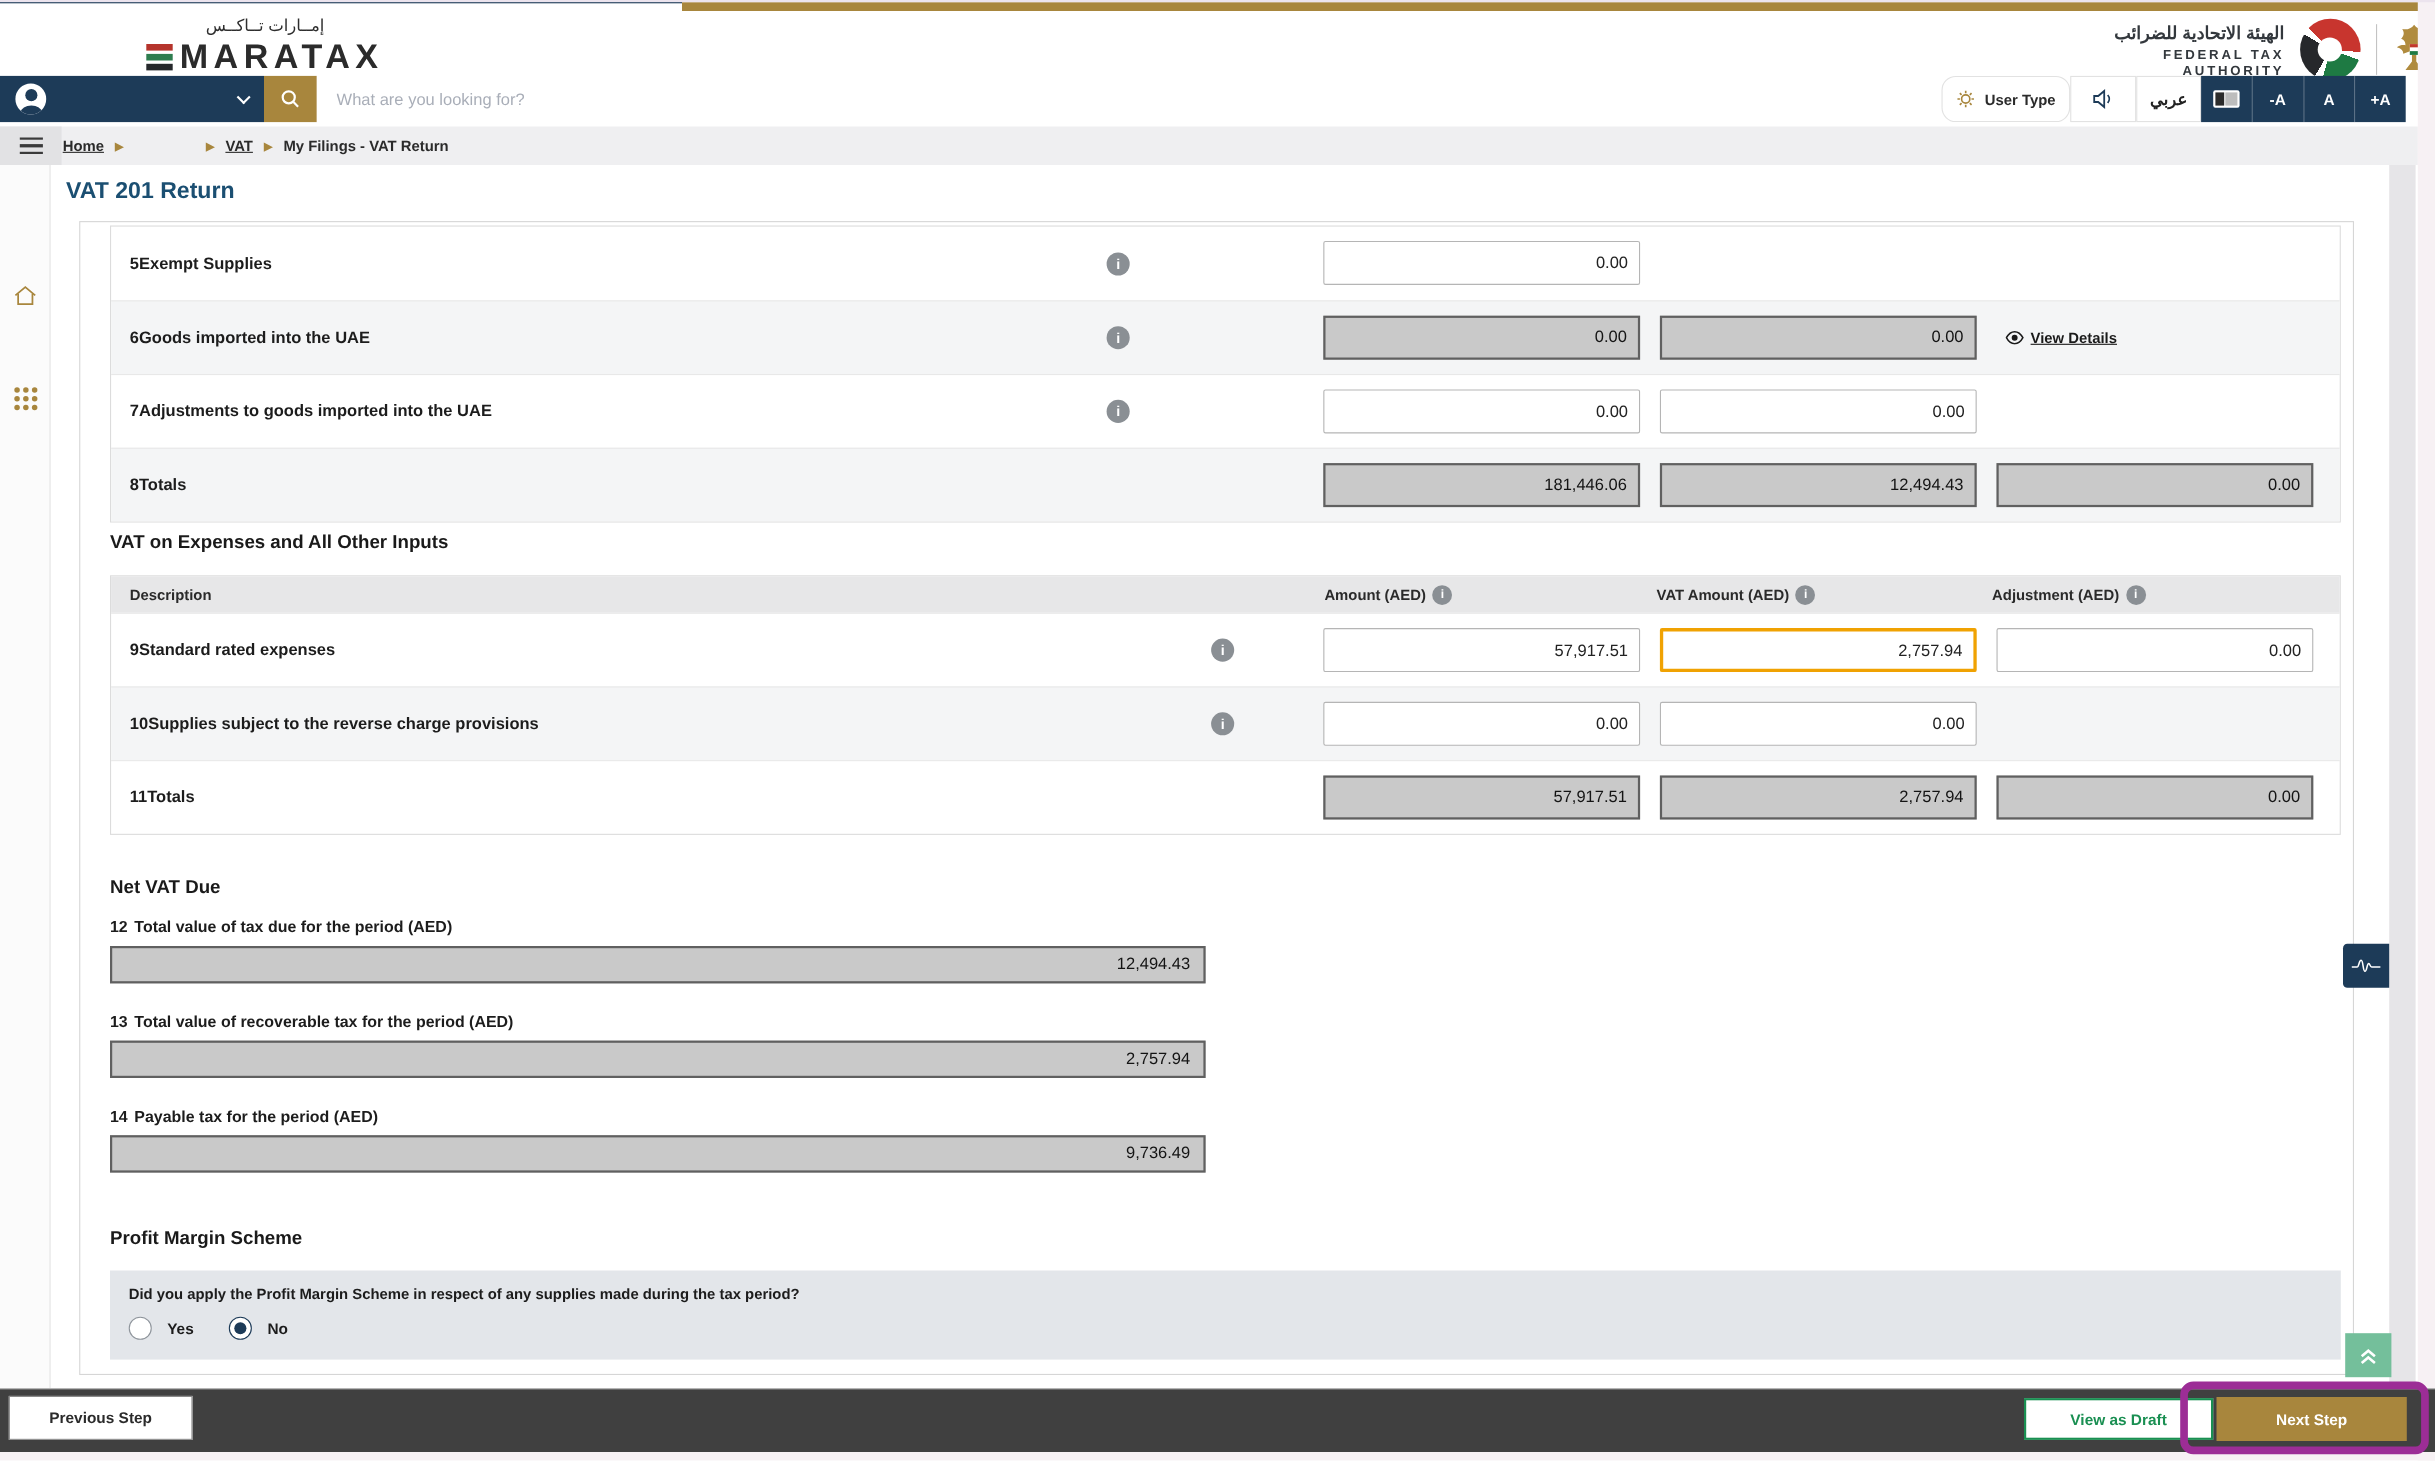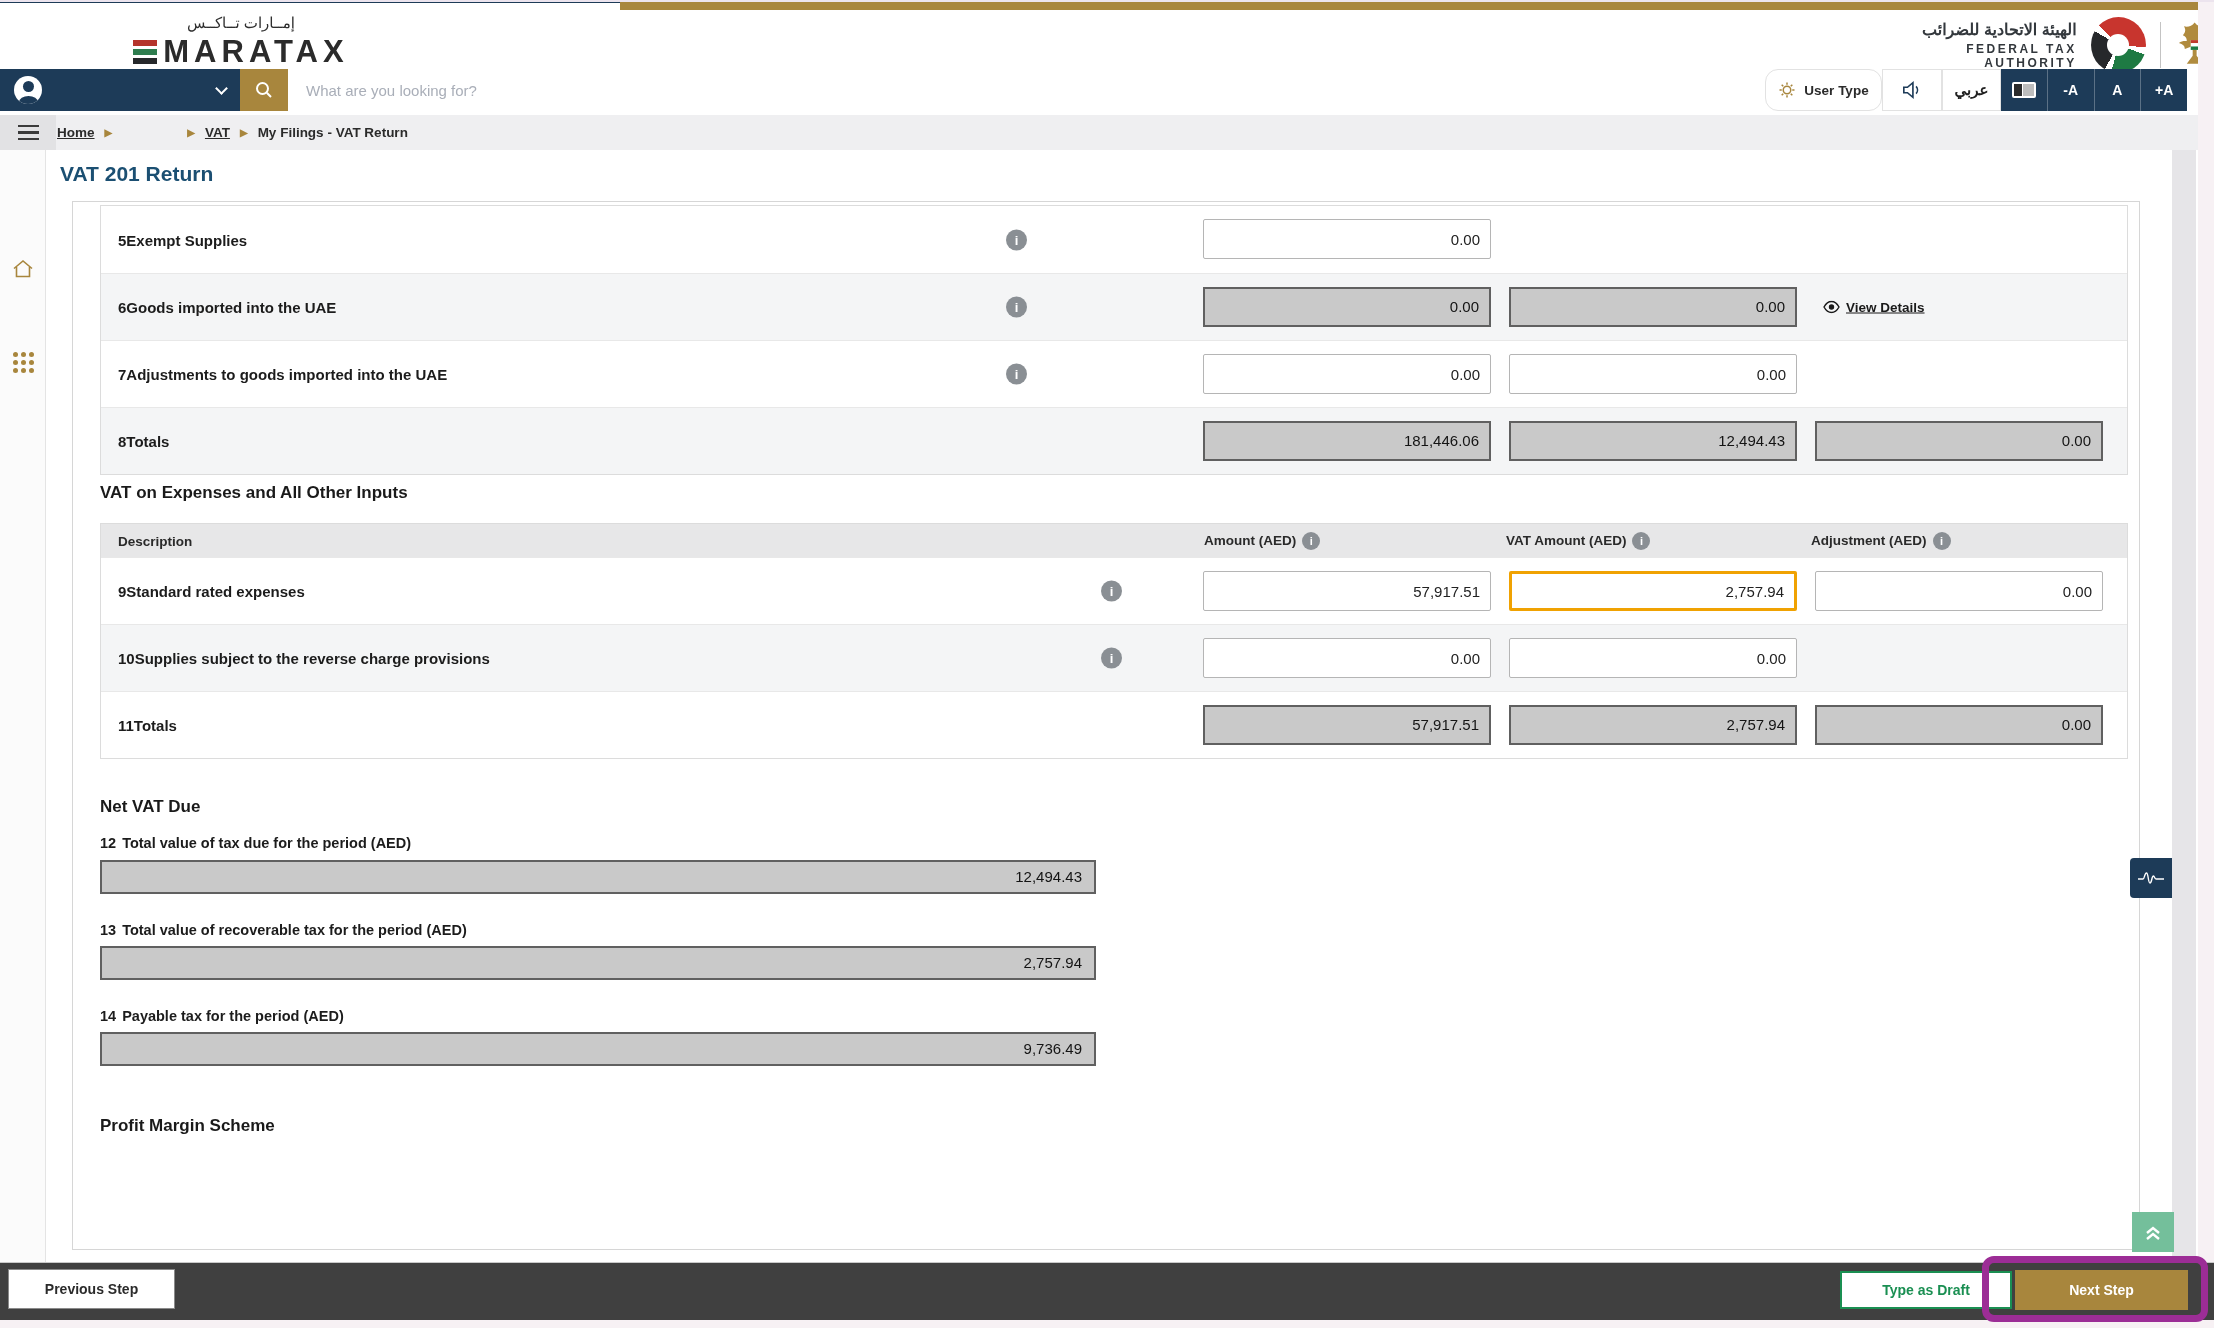--- a/index.html
+++ b/index.html
@@ -372,36 +372,45 @@
     </div>
   <div class="net-field nf2">2,757.94</div>
 
   <div class="net-label nl3">
       <span class="num">14</span>
       <span>Payable tax for the period (AED)</span>
     </div>
   <div class="net-field nf3">9,736.49</div>
 
   <div class="section-title st-pm">Profit Margin Scheme</div>
+  <div class="pm-panel">
+    <div class="pm-q">Did you apply the Profit Margin Scheme in respect of any supplies made during the tax period?</div>
+    <div class="pm-radios">
+      <span class="radio"></span>
+      <span class="radio-lab">Yes</span>
+      <span class="radio sel"></span>
+      <span class="radio-lab">No</span>
+    </div>
+  </div>
 
   <div class="scroll-track"></div>
   <div class="squiggle-tab">
     <svg width="28" height="16" viewBox="0 0 28 16" fill="none" stroke="#fff" stroke-width="1.4">
         <path d="M1 9h5c1.5 0 1.5-6 3.5-6s1.5 10 3.5 10 1.5-7 3.5-7c1 0 1 3 2.5 3H27"></path>
       </svg>
   </div>
   <div class="scrolltop">
     <svg width="22" height="20" viewBox="0 0 22 20" fill="none" stroke="#fff" stroke-width="2.4">
         <path d="M5 11l6-5 6 5"></path>
         <path d="M5 17l6-5 6 5"></path>
       </svg>
   </div>
 
   <div class="footer">
     <button class="btn btn-prev">Previous Step</button>
-    <button class="btn btn-save">Type as Draft</button>
+    <button class="btn btn-save">View as Draft</button>
     <button class="btn btn-next">Next Step</button>
   </div>
 
   <div class="annotation"></div>
   <div class="edge-bottom"></div>
 
 </div>
 
 </body></html>

